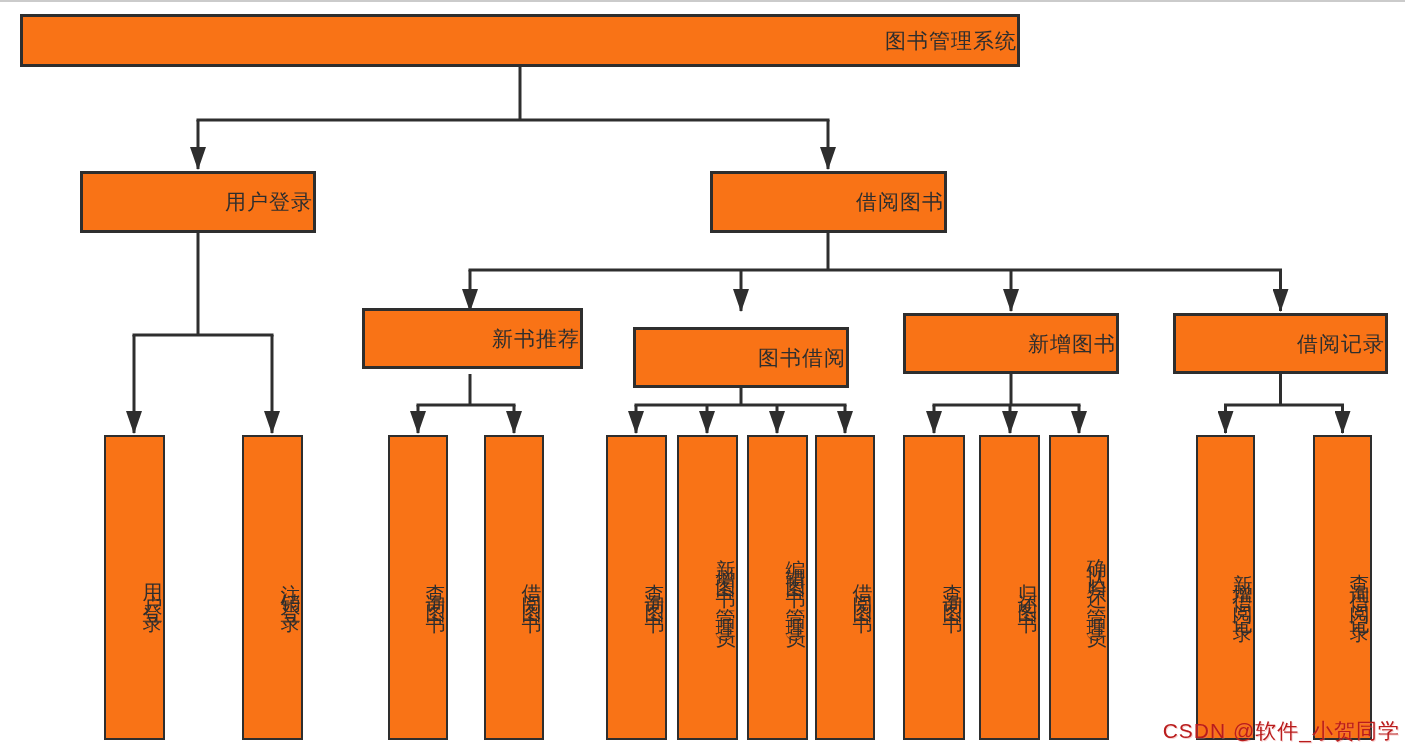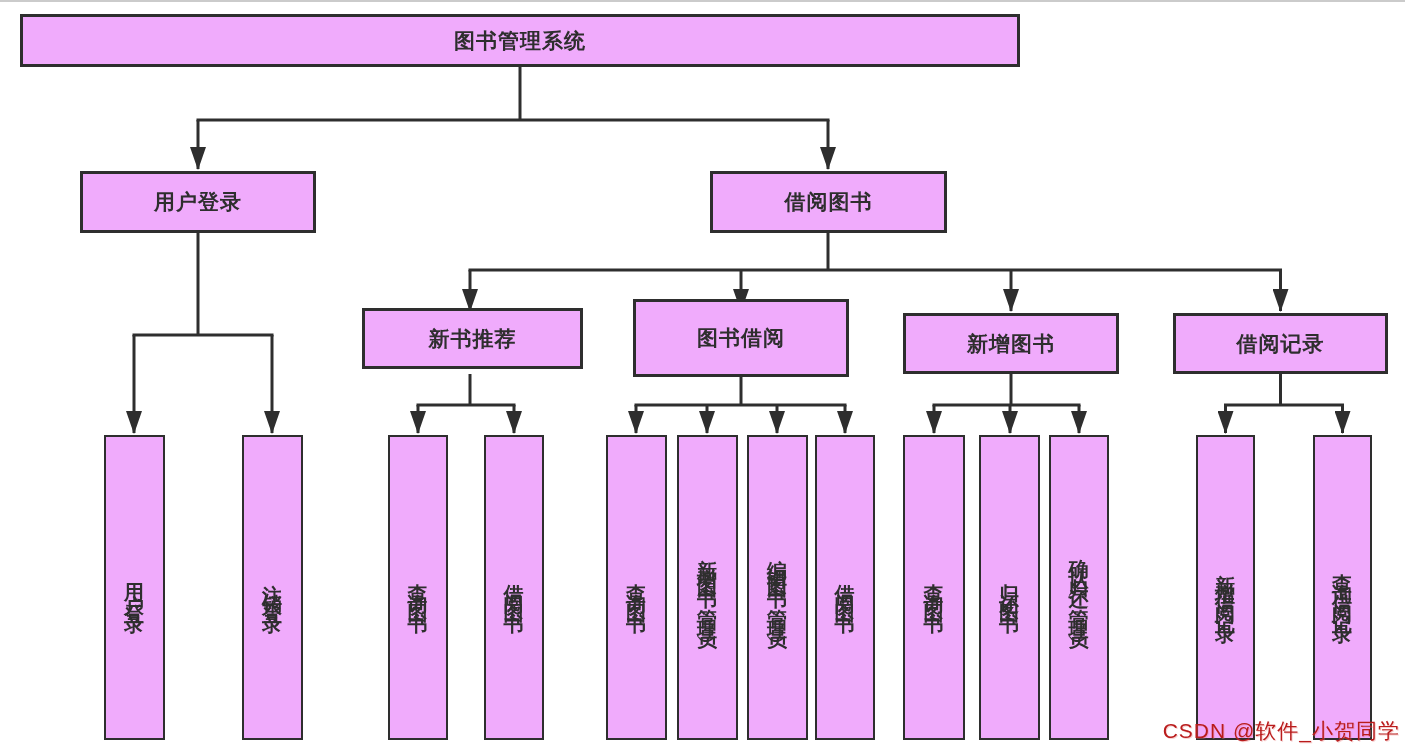--- a/index.html
+++ b/index.html
@@ -9,23 +9,23 @@
     color: #2e2e2e;
   }
   .stage { position: absolute; inset: 0; }
   .toprule {
     position: absolute; left: 0; top: 0; width: 1405px; height: 2px;
     background: #cbcbcb;
   }
   svg.wires { position: absolute; left: 0; top: 0; }
   .box {
     position: absolute; box-sizing: border-box;
-    background: #f0abfc; border: 3px solid #2e2e2e;
-    display: flex; align-items: center; justify-content: center;
-    font-size: 21px; letter-spacing: 1px; white-space: nowrap; font-weight: bold;
+    background: #f97316; border: 3px solid #2e2e2e;
+    display: flex; align-items: center; justify-content: flex-end;
+    font-size: 21px; letter-spacing: 1px; white-space: nowrap;
   }
   .leaf { border-width: 2.5px; }
   .vtext {
     writing-mode: vertical-rl; text-orientation: mixed;
     font-size: 20px; line-height: 1; letter-spacing: 10px;
   }
   .watermark {
     position: absolute; right: 5px; bottom: 2px;
     font-size: 21px; letter-spacing: 1px;
     color: #b91c1c;
@@ -96,21 +96,21 @@
   <div class="box" style="left:80px;top:171px;width:236px;height:62px">
     <span>用户登录</span>
   </div>
   <div class="box" style="left:710px;top:171px;width:237px;height:62px">
     <span>借阅图书</span>
   </div>
 
   <div class="box" style="left:362px;top:308px;width:221px;height:61px">
     <span>新书推荐</span>
   </div>
-  <div class="box" style="left:633px;top:299px;width:216px;height:78px">
+  <div class="box" style="left:633px;top:327px;width:216px;height:61px">
     <span>图书借阅</span>
   </div>
   <div class="box" style="left:903px;top:313px;width:216px;height:61px">
     <span>新增图书</span>
   </div>
   <div class="box" style="left:1173px;top:313px;width:215px;height:61px">
     <span>借阅记录</span>
   </div>
 
   <div class="box leaf" style="left:104px;top:435px;width:61px;height:305px">

